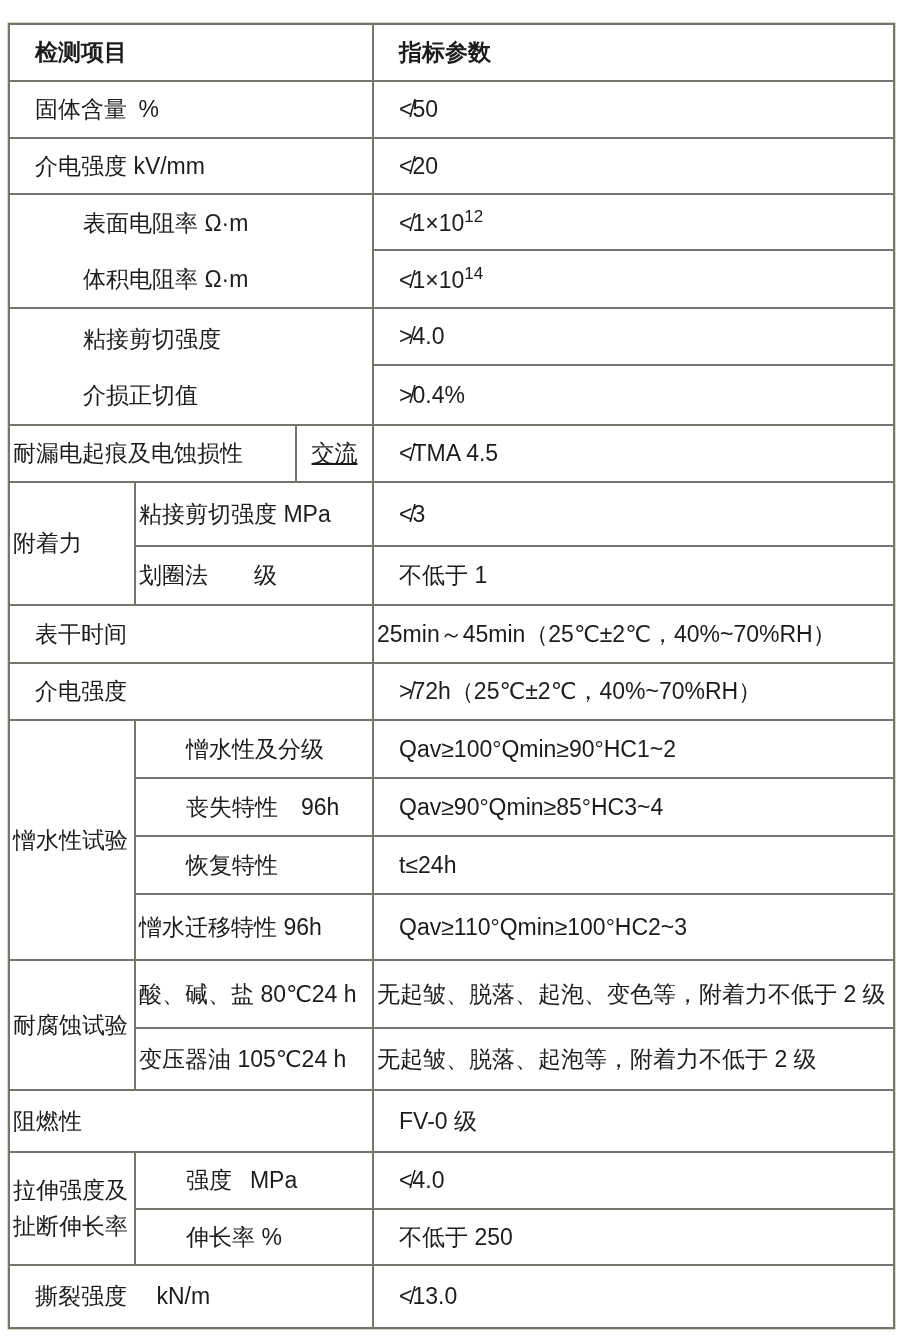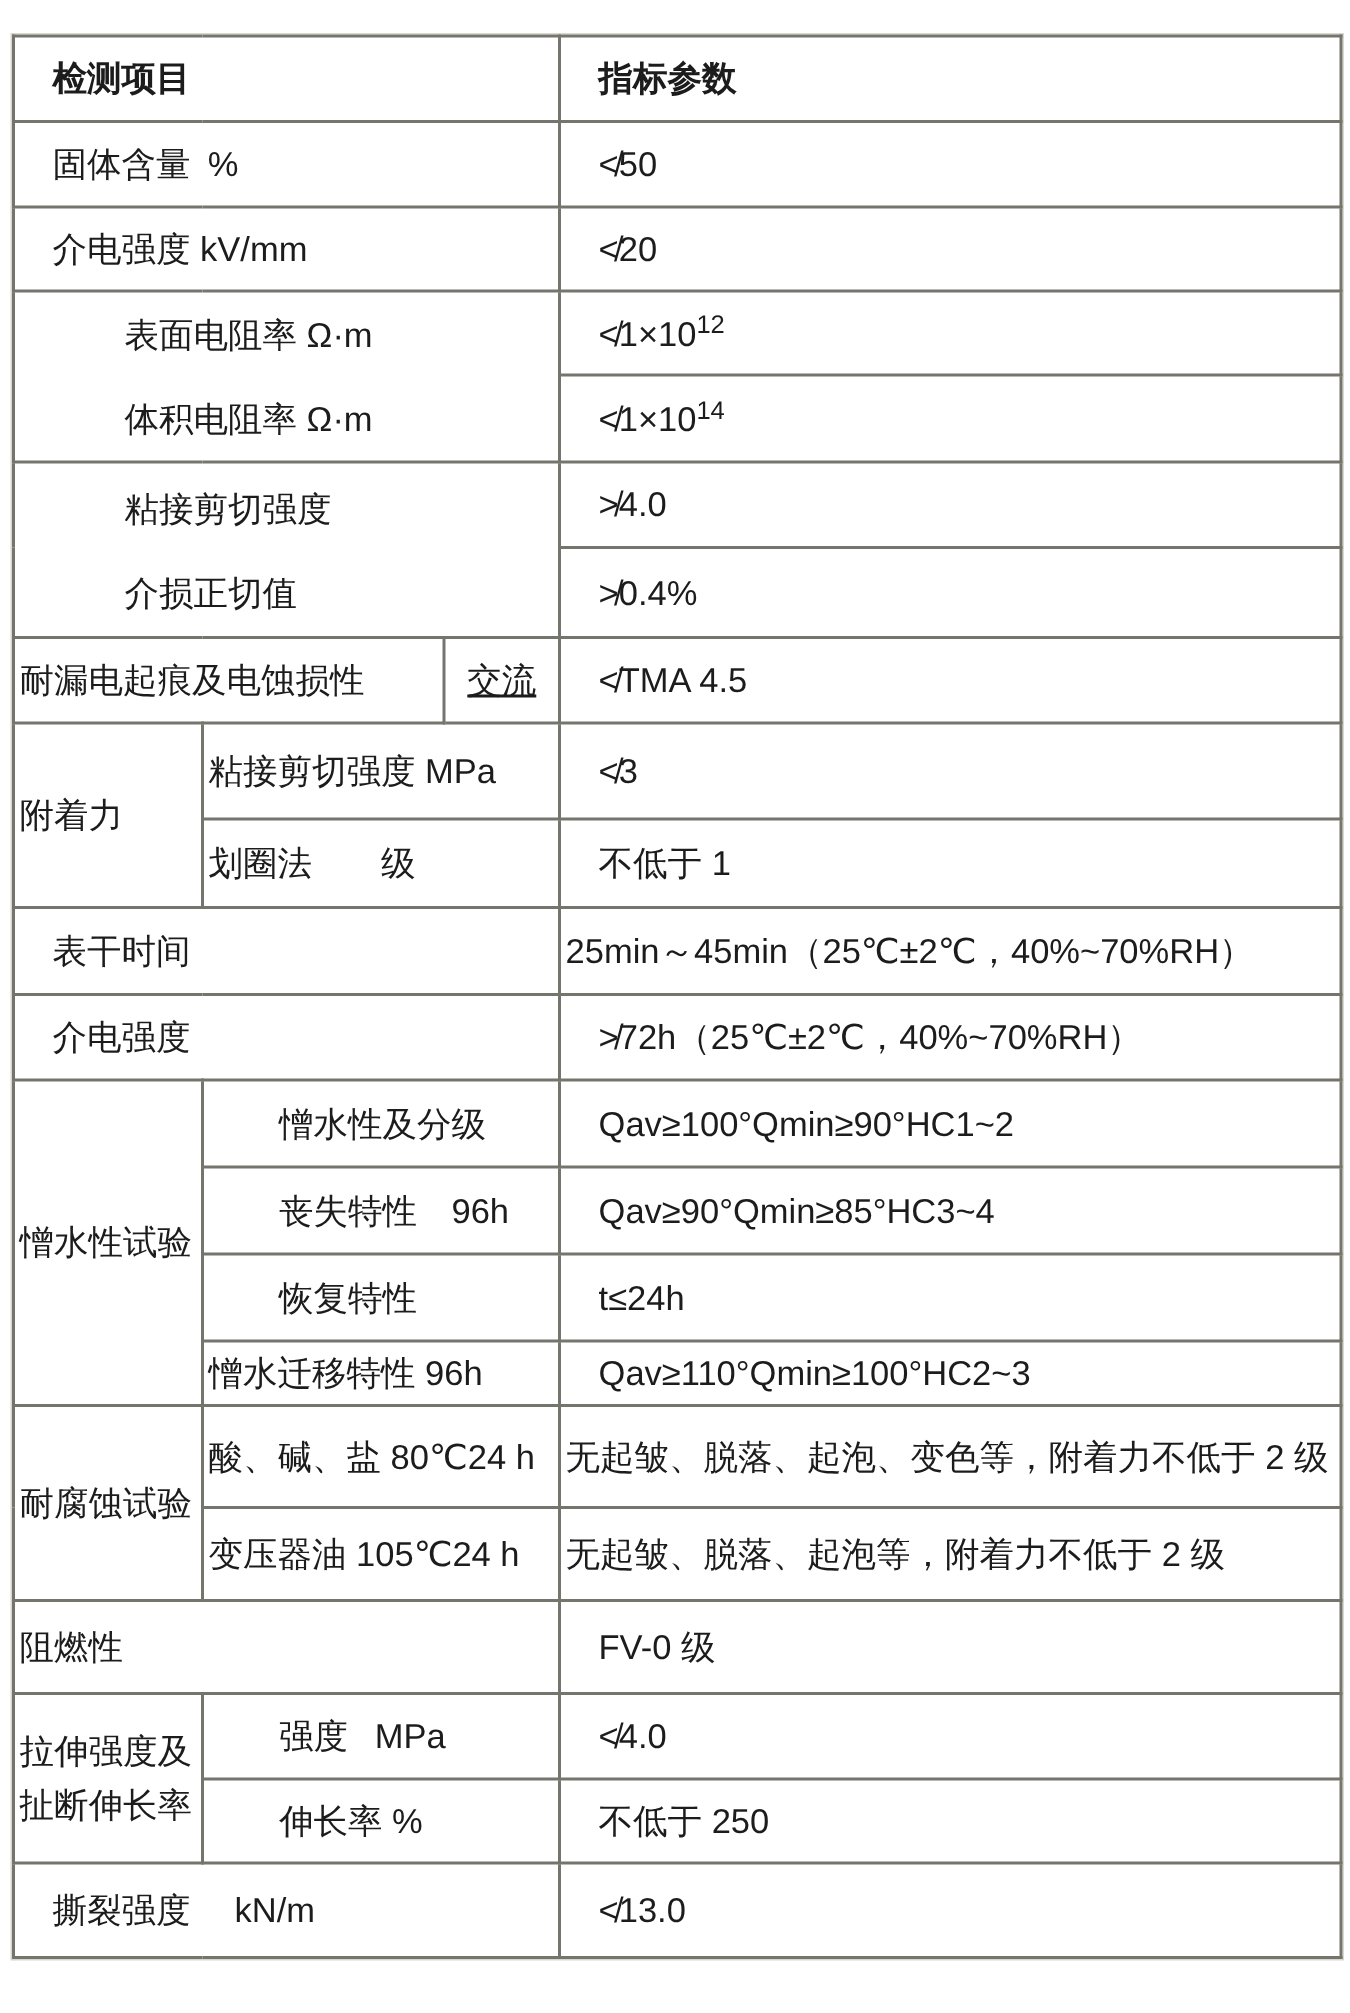--- a/index.html
+++ b/index.html
@@ -121,21 +121,21 @@
     <td class="pl46 nw">Qav≥100°Qmin≥90°HC1~2</td>
   </tr>
   <tr style="height:58px">
     <td colspan="2" class="pl50 nw">丧失特性　96h</td>
     <td class="pl46 nw">Qav≥90°Qmin≥85°HC3~4</td>
   </tr>
   <tr style="height:58px">
     <td colspan="2" class="pl50 nw">恢复特性</td>
     <td class="pl46 nw">t≤24h</td>
   </tr>
-  <tr style="height:43px">
+  <tr style="height:66px">
     <td colspan="2" class="pl2 nw">憎水迁移特性 96h</td>
     <td class="pl46 nw">Qav≥110°Qmin≥100°HC2~3</td>
   </tr>
 
   <tr style="height:68px">
     <td rowspan="2" class="pl2 nw">耐腐蚀试验</td>
     <td colspan="2" class="pl2 nw">酸、碱、盐 80℃24 h</td>
     <td class="pl2 nw">无起皱、脱落、起泡、变色等，附着力不低于 2 级</td>
   </tr>
   <tr style="height:62px">

